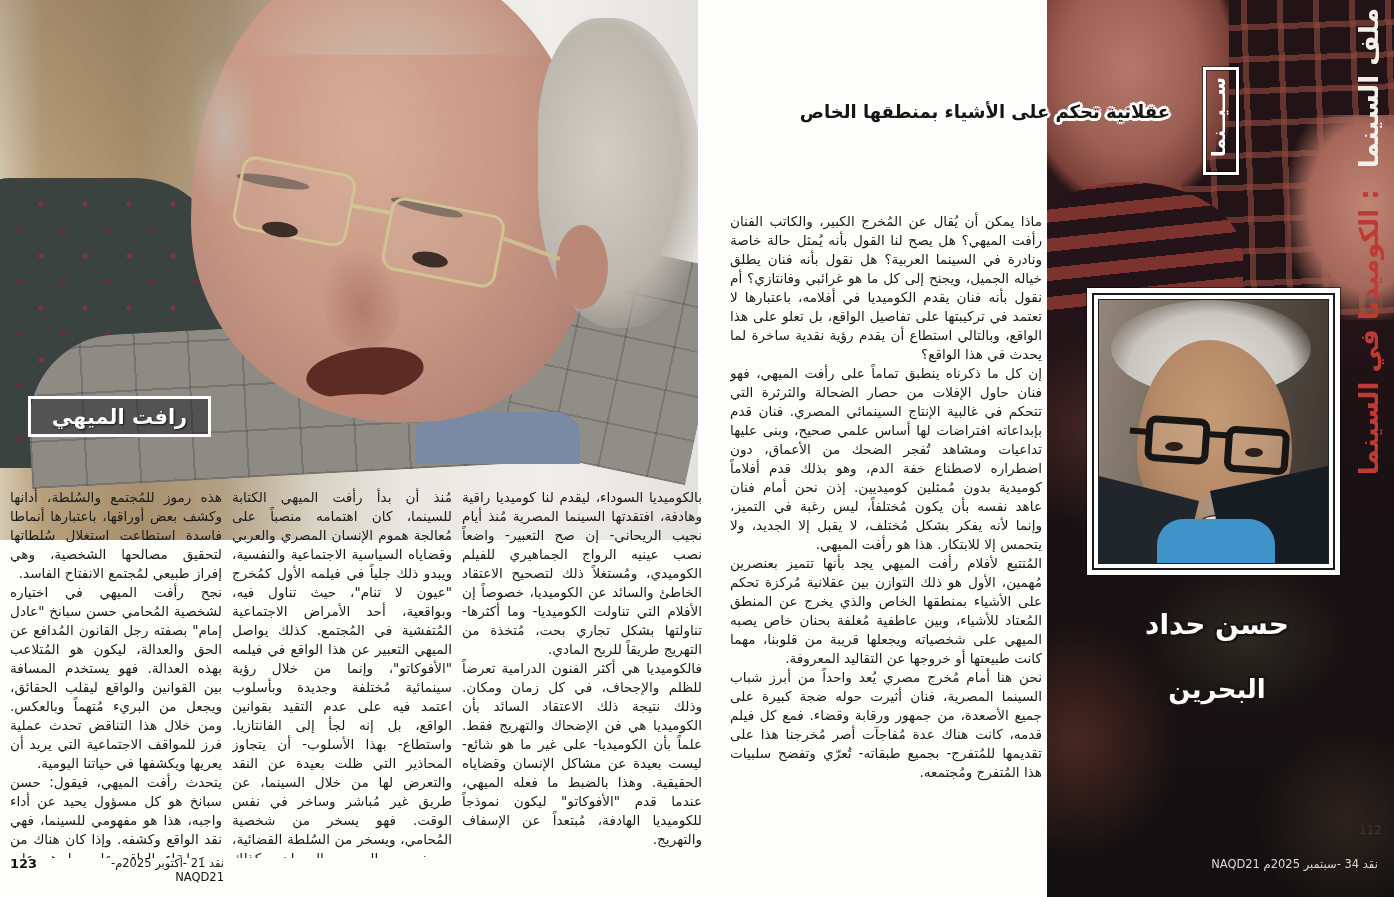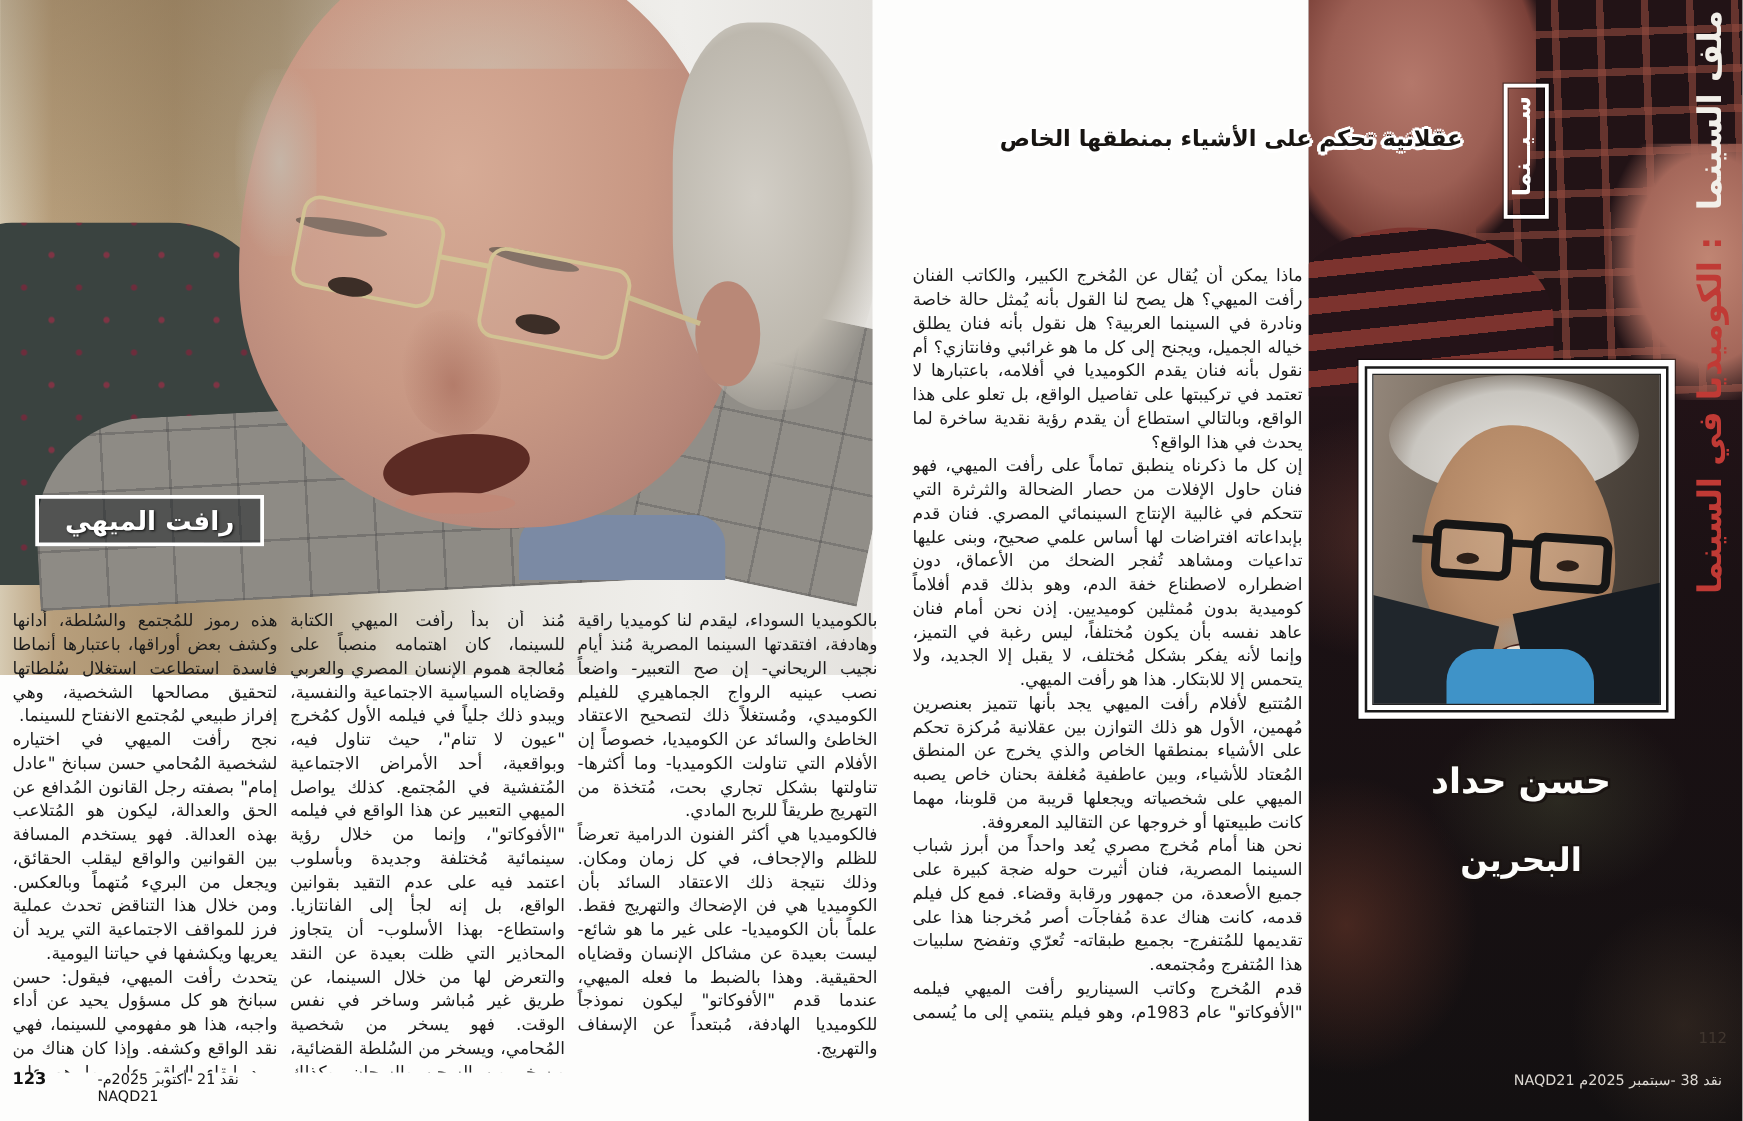--- a/index.html
+++ b/index.html
@@ -58,22 +58,22 @@
   .photo-label span{color:#fff;font-weight:bold;font-size:21px;text-shadow:1px 1px 2px rgba(0,0,0,.8);}
 
   
   .col{position:absolute;direction:rtl;text-align:justify;color:#1b1b1b;
        font-size:13.6px;line-height:19px;overflow:hidden;}
   .col p{margin:0;}
   .col p.runover{text-align-last:justify;}
   .lcol1{left:10px;top:488px;width:212px;height:370px;}
   .lcol2{left:232px;top:488px;width:220px;height:370px;}
   .lcol3{left:462px;top:488px;width:240px;height:370px;}
-  .footer-left{position:absolute;left:78px;top:856px;width:156px;font-size:11.5px;color:#141414;
-    text-align:left;direction:rtl;}
+  .footer-left{position:absolute;left:68px;top:856px;width:156px;font-size:11.5px;color:#141414;
+    text-align:right;direction:rtl;}
   .pagenum-left{position:absolute;left:10px;top:856px;font-size:13px;font-weight:bold;color:#111;direction:ltr;}
 
   
   .headline{position:absolute;top:34px;right:227px;z-index:6;white-space:nowrap;
     font-size:45px;font-weight:bold;color:#cb2027;
     text-shadow:-3px 0 0 #fff,3px 0 0 #fff,0 -3px 0 #fff,0 3px 0 #fff,-2px -2px 0 #fff,2px -2px 0 #fff,-2px 2px 0 #fff,2px 2px 0 #fff;}
   .subhead-line{position:absolute;top:101px;right:224px;z-index:6;white-space:nowrap;
     font-size:18px;font-weight:bold;color:#181512;
     text-shadow:-3px 0 0 #fff,3px 0 0 #fff,0 -3px 0 #fff,0 3px 0 #fff,-2px -2px 0 #fff,2px -2px 0 #fff,-2px 2px 0 #fff,2px 2px 0 #fff;}
 
@@ -184,36 +184,35 @@
   </div>
 
   <div class="col lcol3">
     <p>بالكوميديا السوداء، ليقدم لنا كوميديا راقية وهادفة، افتقدتها السينما المصرية مُنذ أيام نجيب الريحاني- إن صح التعبير- واضعاً نصب عينيه الرواج الجماهيري للفيلم الكوميدي، ومُستغلاً ذلك لتصحيح الاعتقاد الخاطئ والسائد عن الكوميديا، خصوصاً إن الأفلام التي تناولت الكوميديا- وما أكثرها- تناولتها بشكل تجاري بحت، مُتخذة من التهريج طريقاً للربح المادي.</p>
     <p>فالكوميديا هي أكثر الفنون الدرامية تعرضاً للظلم والإجحاف، في كل زمان ومكان. وذلك نتيجة ذلك الاعتقاد السائد بأن الكوميديا هي فن الإضحاك والتهريج فقط. علماً بأن الكوميديا- على غير ما هو شائع- ليست بعيدة عن مشاكل الإنسان وقضاياه الحقيقية. وهذا بالضبط ما فعله الميهي، عندما قدم "الأفوكاتو" ليكون نموذجاً للكوميديا الهادفة، مُبتعداً عن الإسفاف والتهريج.</p>
   </div>
   <div class="col lcol2">
     <p class="runover">مُنذ أن بدأ رأفت الميهي الكتابة للسينما، كان اهتمامه منصباً على مُعالجة هموم الإنسان المصري والعربي وقضاياه السياسية الاجتماعية والنفسية، ويبدو ذلك جلياً في فيلمه الأول كمُخرج "عيون لا تنام"، حيث تناول فيه، وبواقعية، أحد الأمراض الاجتماعية المُتفشية في المُجتمع. كذلك يواصل الميهي التعبير عن هذا الواقع في فيلمه "الأفوكاتو"، وإنما من خلال رؤية سينمائية مُختلفة وجديدة وبأسلوب اعتمد فيه على عدم التقيد بقوانين الواقع، بل إنه لجأ إلى الفانتازيا. واستطاع- بهذا الأسلوب- أن يتجاوز المحاذير التي ظلت بعيدة عن النقد والتعرض لها من خلال السينما، عن طريق غير مُباشر وساخر في نفس الوقت. فهو يسخر من شخصية المُحامي، ويسخر من السُلطة القضائية، ويسخر من السجن والسجان، وكذلك يدين الطبيب والمأذون الشرعي. وكل</p>
   </div>
   <div class="col lcol1">
-    <p>هذه رموز للمُجتمع والسُلطة، أدانها وكشف بعض أوراقها، باعتبارها أنماطا فاسدة استطاعت استغلال سُلطاتها لتحقيق مصالحها الشخصية، وهي إفراز طبيعي لمُجتمع الانفتاح للسينما.</p>
+    <p>هذه رموز للمُجتمع والسُلطة، أدانها وكشف بعض أوراقها، باعتبارها أنماطا فاسدة استطاعت استغلال سُلطاتها لتحقيق مصالحها الشخصية، وهي إفراز طبيعي لمُجتمع الانفتاح الفاسد.</p>
     <p>نجح رأفت الميهي في اختياره لشخصية المُحامي حسن سبانخ "عادل إمام" بصفته رجل القانون المُدافع عن الحق والعدالة، ليكون هو المُتلاعب بهذه العدالة. فهو يستخدم المسافة بين القوانين والواقع ليقلب الحقائق، ويجعل من البريء مُتهماً وبالعكس. ومن خلال هذا التناقض تحدث عملية فرز للمواقف الاجتماعية التي يريد أن يعريها ويكشفها في حياتنا اليومية.</p>
     <p>يتحدث رأفت الميهي، فيقول: حسن سبانخ هو كل مسؤول يحيد عن أداء واجبه، هذا هو مفهومي للسينما، فهي نقد الواقع وكشفه. وإذا كان هناك من يريد إبقاء الواقع على ما هو عليه فإنني لست كذلك.</p>
   </div>
 
   <div class="footer-left">نقد 21 -أكتوبر 2025م- NAQD21</div>
   <div class="pagenum-left">123</div>
 
   <div class="subhead-line">عقلانية تحكم على الأشياء بمنطقها الخاص</div>
 
   <div class="col rcol">
     <p>ماذا يمكن أن يُقال عن المُخرج الكبير، والكاتب الفنان رأفت الميهي؟ هل يصح لنا القول بأنه يُمثل حالة خاصة ونادرة في السينما العربية؟ هل نقول بأنه فنان يطلق خياله الجميل، ويجنح إلى كل ما هو غرائبي وفانتازي؟ أم نقول بأنه فنان يقدم الكوميديا في أفلامه، باعتبارها لا تعتمد في تركيبتها على تفاصيل الواقع، بل تعلو على هذا الواقع، وبالتالي استطاع أن يقدم رؤية نقدية ساخرة لما يحدث في هذا الواقع؟</p>
     <p>إن كل ما ذكرناه ينطبق تماماً على رأفت الميهي، فهو فنان حاول الإفلات من حصار الضحالة والثرثرة التي تتحكم في غالبية الإنتاج السينمائي المصري. فنان قدم بإبداعاته افتراضات لها أساس علمي صحيح، وبنى عليها تداعيات ومشاهد تُفجر الضحك من الأعماق، دون اضطراره لاصطناع خفة الدم، وهو بذلك قدم أفلاماً كوميدية بدون مُمثلين كوميديين. إذن نحن أمام فنان عاهد نفسه بأن يكون مُختلفاً، ليس رغبة في التميز، وإنما لأنه يفكر بشكل مُختلف، لا يقبل إلا الجديد، ولا يتحمس إلا للابتكار. هذا هو رأفت الميهي.</p>
     <p>المُتتبع لأفلام رأفت الميهي يجد بأنها تتميز بعنصرين مُهمين، الأول هو ذلك التوازن بين عقلانية مُركزة تحكم على الأشياء بمنطقها الخاص والذي يخرج عن المنطق المُعتاد للأشياء، وبين عاطفية مُغلفة بحنان خاص يصبه الميهي على شخصياته ويجعلها قريبة من قلوبنا، مهما كانت طبيعتها أو خروجها عن التقاليد المعروفة.</p>
     <p>نحن هنا أمام مُخرج مصري يُعد واحداً من أبرز شباب السينما المصرية، فنان أثيرت حوله ضجة كبيرة على جميع الأصعدة، من جمهور ورقابة وقضاء. فمع كل فيلم قدمه، كانت هناك عدة مُفاجآت أصر مُخرجنا هذا على تقديمها للمُتفرج- بجميع طبقاته- تُعرّي وتفضح سلبيات هذا المُتفرج ومُجتمعه.</p>
-    <p class="runover">قدم المُخرج وكاتب السيناريو رأفت الميهي فيلمه "الأفوكاتو" عام 1983م، وهو فيلم ينتمي إلى ما يُسمى</p>
   </div>
 
   <div class="collage">
     <div class="cg-grid"></div>
     <div class="cg-head1"></div>
     <div class="cg-shirt"></div>
     <div class="cg-face2"></div>
 
     <div class="portrait">
       <div class="pt-photo">
@@ -231,21 +230,21 @@
         <div class="pt-mouth"></div>
         <div class="pt-teeth"></div>
         <div class="pt-jacket-l"></div>
         <div class="pt-jacket-r"></div>
         <div class="pt-collar"></div>
       </div>
     </div>
 
     <div class="author-name">حسن حداد</div>
     <div class="author-country">البحرين</div>
-    <div class="footer-right">نقد 38 -سبتمبر 2025م NAQD21</div>
+    <div class="footer-right">نقد 34 -سبتمبر 2025م NAQD21</div>
     <div class="pagenum-right">112</div>
   </div>
 
   <div class="tagbox">
     <span>ســيــنما</span>
   </div>
 
   <div class="v-strip">
     <span class="v-white">ملف السينما</span>
     <span class="v-red">: الكوميديا في السينما</span>

